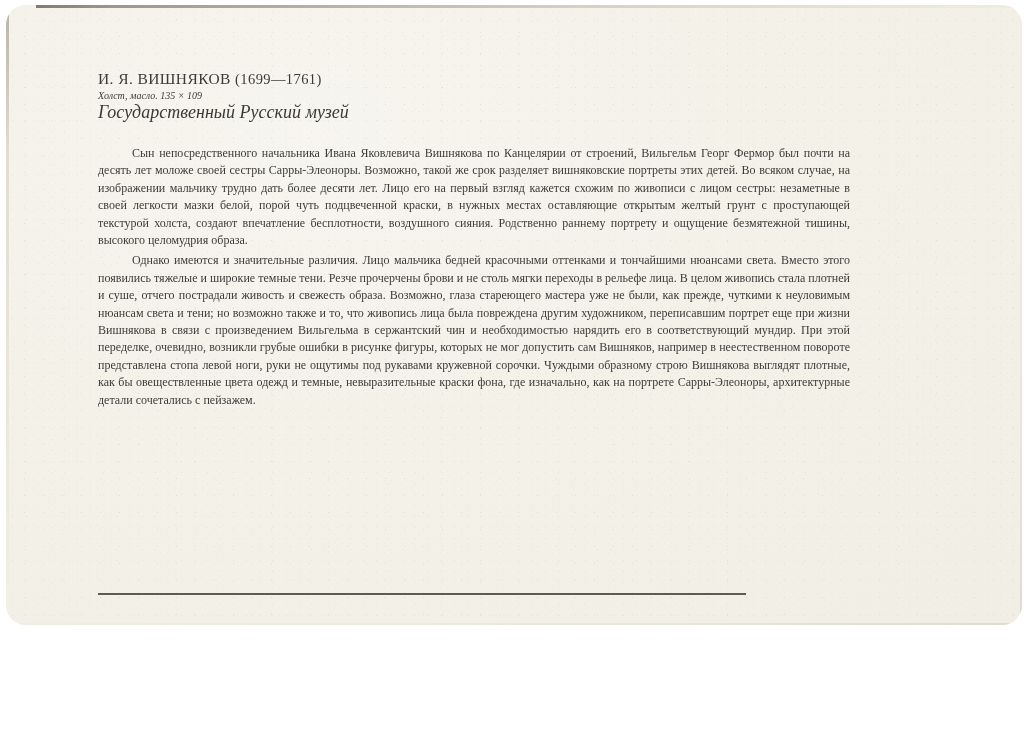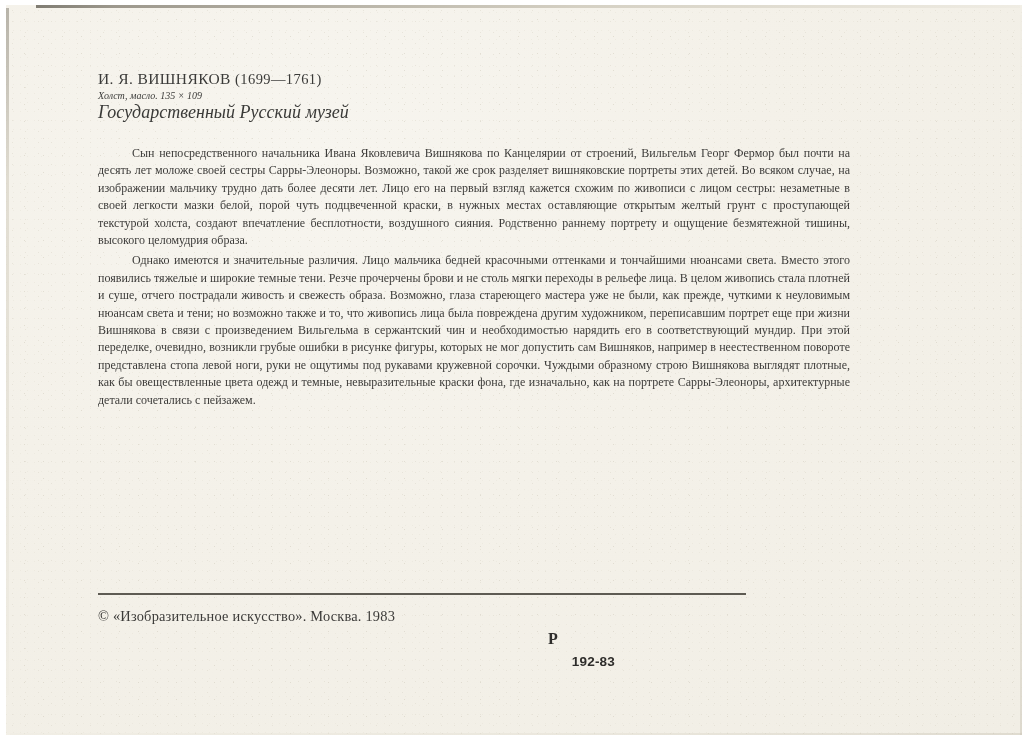--- a/index.html
+++ b/index.html
@@ -13,25 +13,26 @@
     overflow: hidden;
     font-family: "Liberation Serif", "DejaVu Serif", serif;
   }
 
   
   .postcard {
     position: absolute;
     left: 6px;
     top: 5px;
     width: 1016px;
-    height: 730px;
+    height: 620px;
     background:
       radial-gradient(ellipse at 30% 20%, #f7f5ef 0%, #f4f1e9 45%, #f1eee5 100%);
     box-sizing: border-box;
     overflow: hidden;
+    border-radius: 20px;
   }
   
   .grain {
     position: absolute;
     inset: 0;
     pointer-events: none;
     opacity: .45;
     background-image:
       radial-gradient(#d9d4c6 0.6px, transparent 0.7px),
       radial-gradient(#e6e2d6 0.5px, transparent 0.6px),
@@ -204,21 +205,20 @@
       <p>Однако имеются и значительные различия. Лицо мальчика бедней красочными оттенками и тончайшими нюансами света. Вместо этого появились тяжелые и широкие темные тени. Резче прочерчены брови и не столь мягки переходы в рельефе лица. В целом живопись стала плотней и суше, отчего пострадали живость и свежесть образа. Возможно, глаза стареющего мастера уже не были, как прежде, чуткими к неуловимым нюансам света и тени; но возможно также и то, что живопись лица была повреждена другим художником, переписавшим портрет еще при жизни Вишнякова в связи с произведением Вильгельма в сержантский чин и необходимостью нарядить его в соответствующий мундир. При этой переделке, очевидно, возникли грубые ошибки в рисунке фигуры, которых не мог допустить сам Вишняков, например в неестественном повороте представлена стопа левой ноги, руки не ощутимы под рукавами кружевной сорочки. Чуждыми образному строю Вишнякова выглядят плотные, как бы овеществленные цвета одежд и темные, невыразительные краски фона, где изначально, как на портрете Сарры-Элеоноры, архитектурные детали сочетались с пейзажем.</p>
     </div>
 
   </div>
 
   <div class="footer">
     <div class="rule"></div>
     <div class="footer-row">
 
       <div class="imprint">
-        <div class="copy">© «Изобразительное искусство». Москва. 1983</div>
       </div>
 
       <div class="code">
         <span class="code-letter">Р</span>
         <span class="code-suffix">192-83</span>
       </div>
 
     </div>
   </div>
 </div>

